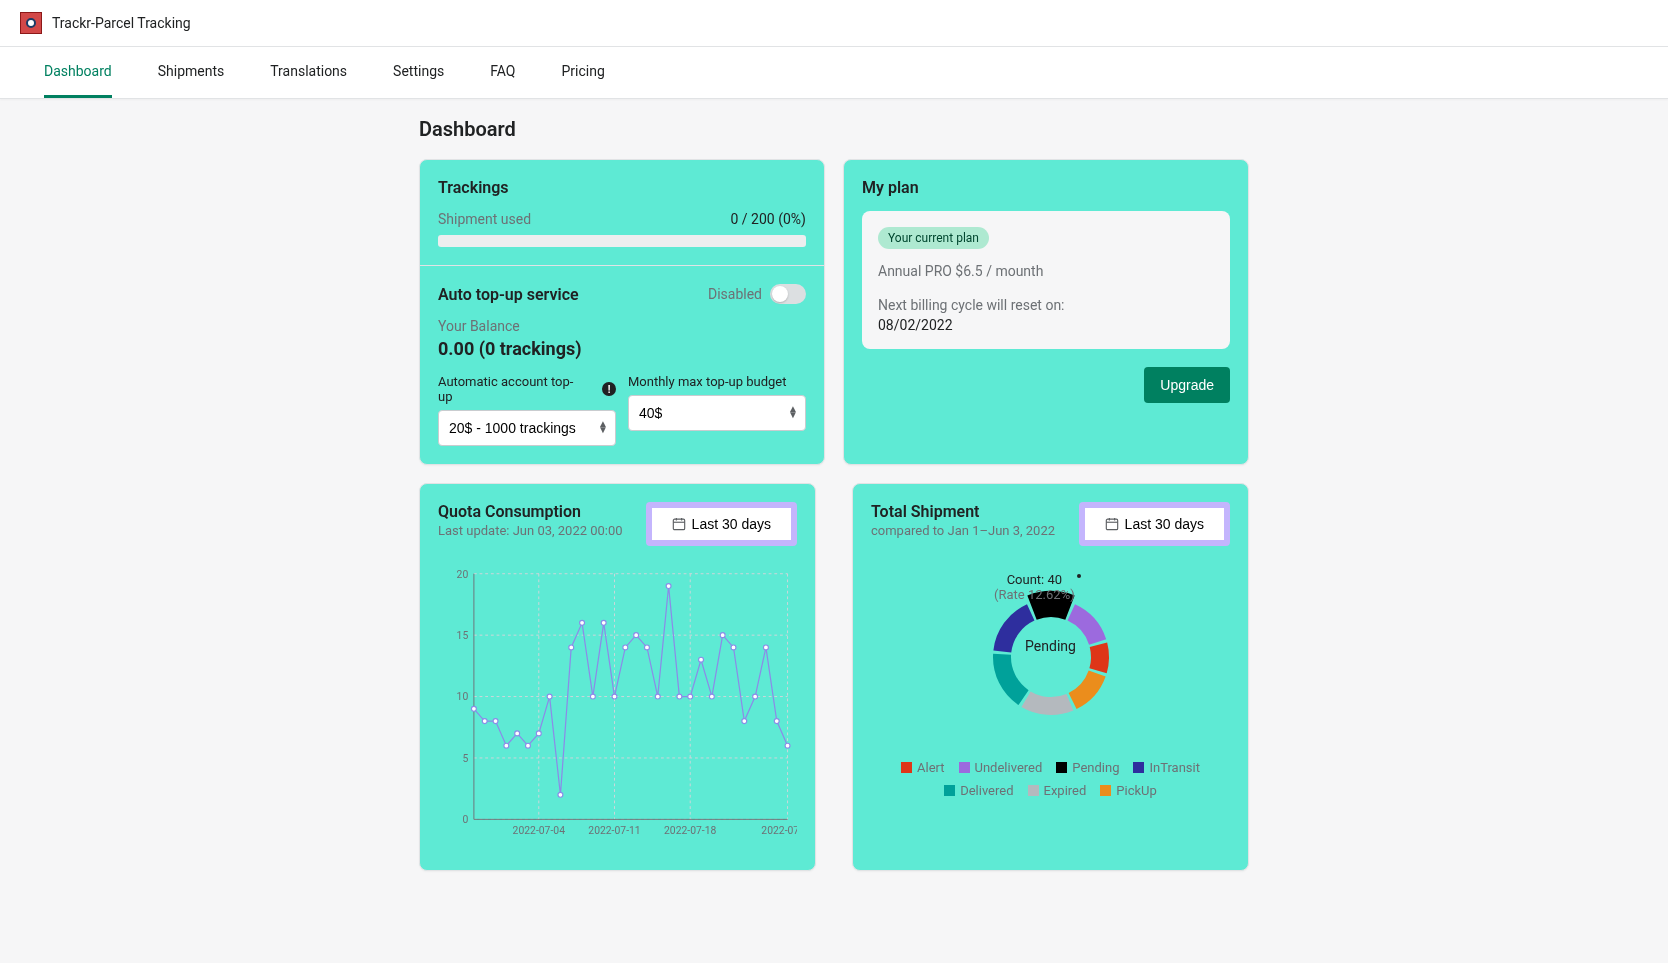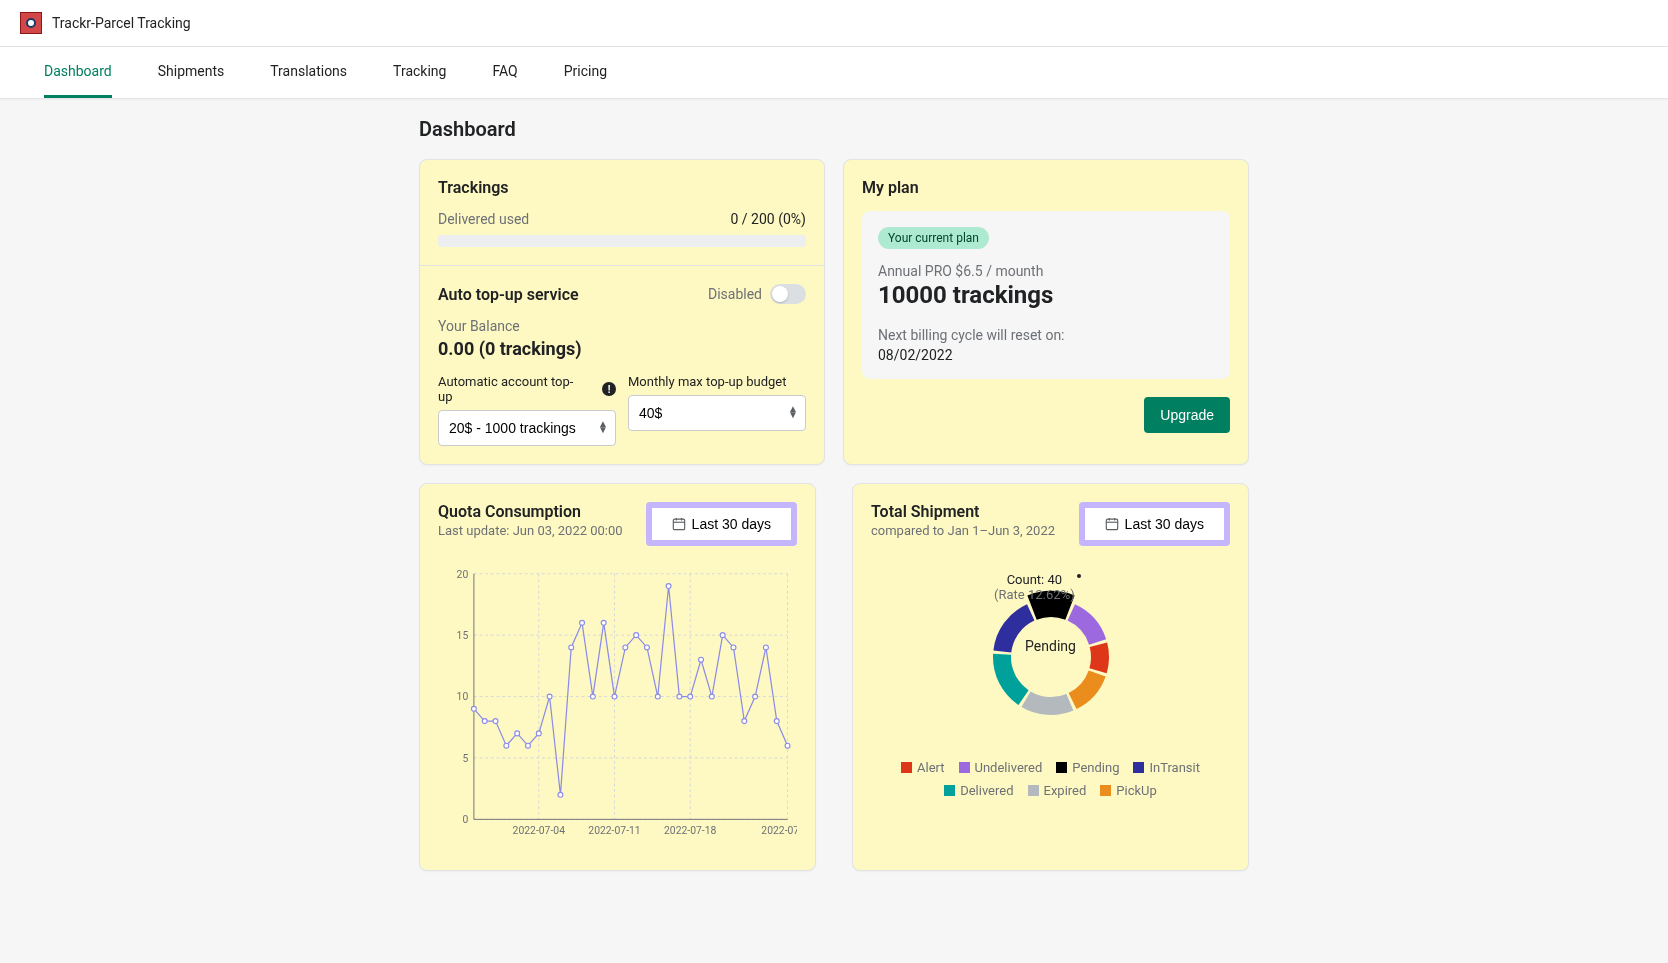--- a/index.html
+++ b/index.html
@@ -7,21 +7,21 @@
 .topbar{background:#fff;border-bottom:1px solid #e1e3e5;padding:12px 20px;display:flex;align-items:center;gap:10px;}
 .logo{width:22px;height:22px;background:#d24848;border:1px solid #8c1818;display:flex;align-items:center;justify-content:center;}
 .logo-inner{width:10px;height:10px;background:#fff;border-radius:50%;border:2px solid #1a3b66;}
 .app-title{font-size:14px;color:#202223;}
 .navbar{background:#fff;border-bottom:1px solid #e1e3e5;padding:0 44px;display:flex;gap:46px;box-shadow:0 1px 2px rgba(0,0,0,0.04);}
 .nav-item{padding:16px 0;cursor:pointer;font-size:14px;color:#202223;border-bottom:3px solid transparent;}
 .nav-item.active{color:#008060;border-bottom-color:#008060;}
 .page{max-width:830px;margin:0 auto;padding:10px 0 40px;}
 .page-title{font-size:20px;font-weight:600;margin:8px 0 18px;}
 .grid{display:flex;gap:18px;}
-.card{background:#fef9c3;border:1px solid #e1e3e5;border-radius:8px;box-shadow:0 1px 2px rgba(0,0,0,0.04);flex:1;}
+.card{background:#5eead4;border:1px solid #e1e3e5;border-radius:8px;box-shadow:0 1px 2px rgba(0,0,0,0.04);flex:1;}
 .card-section{padding:18px;}
 .card-section + .card-section{border-top:1px solid #e1e3e5;}
 .card-title{font-size:16px;font-weight:600;margin-bottom:14px;}
 .row{display:flex;justify-content:space-between;align-items:center;}
 .muted{color:#6d7175;}
 .progress{height:12px;background:#edeeef;border-radius:3px;margin-top:8px;}
 .toggle{width:36px;height:20px;background:#dcdfe1;border-radius:999px;position:relative;cursor:pointer;}
 .toggle-knob{width:16px;height:16px;background:#fff;border-radius:50%;position:absolute;top:2px;left:2px;box-shadow:0 1px 2px rgba(0,0,0,0.2);}
 .balance-val{font-size:18px;font-weight:700;margin-top:4px;}
 .fields{display:flex;gap:12px;margin-top:14px;}
@@ -58,35 +58,35 @@
   <div class="logo">
       <div class="logo-inner"></div>
     </div>
   <div class="app-title">Trackr-Parcel Tracking</div>
 </div>
 
 <div class="navbar">
   <div class="nav-item active">Dashboard</div>
   <div class="nav-item">Shipments</div>
   <div class="nav-item">Translations</div>
-  <div class="nav-item">Tracking</div>
+  <div class="nav-item">Settings</div>
   <div class="nav-item">FAQ</div>
   <div class="nav-item">Pricing</div>
 </div>
 
 <div class="page">
   <div class="page-title">Dashboard</div>
 
   <div class="grid">
 
     <div class="card">
       <div class="card-section">
         <div class="card-title">Trackings</div>
         <div class="row">
-          <span class="muted">Delivered used</span>
+          <span class="muted">Shipment used</span>
           <span>0 / 200 (0%)</span>
         </div>
         <div class="progress"></div>
       </div>
       <div class="card-section">
         <div class="row" style="margin-bottom:14px;">
           <div class="card-title" style="margin:0">Auto top-up service</div>
           <div style="display:flex;align-items:center;gap:8px;">
             <span class="muted">Disabled</span>
             <div class="toggle">
@@ -117,21 +117,20 @@
         </div>
       </div>
     </div>
 
     <div class="card">
       <div class="card-section" style="height:100%;">
         <div class="card-title">My plan</div>
         <div class="plan-box">
           <span class="badge">Your current plan</span>
           <div class="plan-name">Annual PRO $6.5 / mounth</div>
-          <div class="plan-amount">10000 trackings</div>
           <div class="plan-reset">Next billing cycle will reset on:</div>
           <div class="plan-date">08/02/2022</div>
         </div>
         <button class="btn-upgrade">Upgrade</button>
       </div>
     </div>
   </div>
 
   <div class="grid" style="margin-top:18px;gap:36px;">
 

